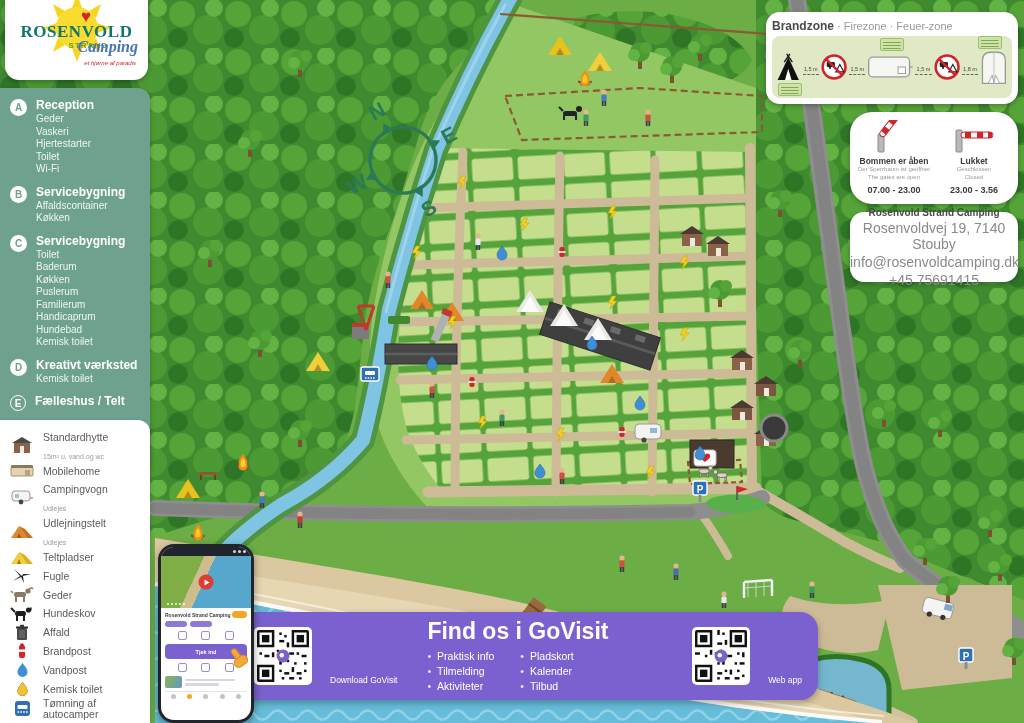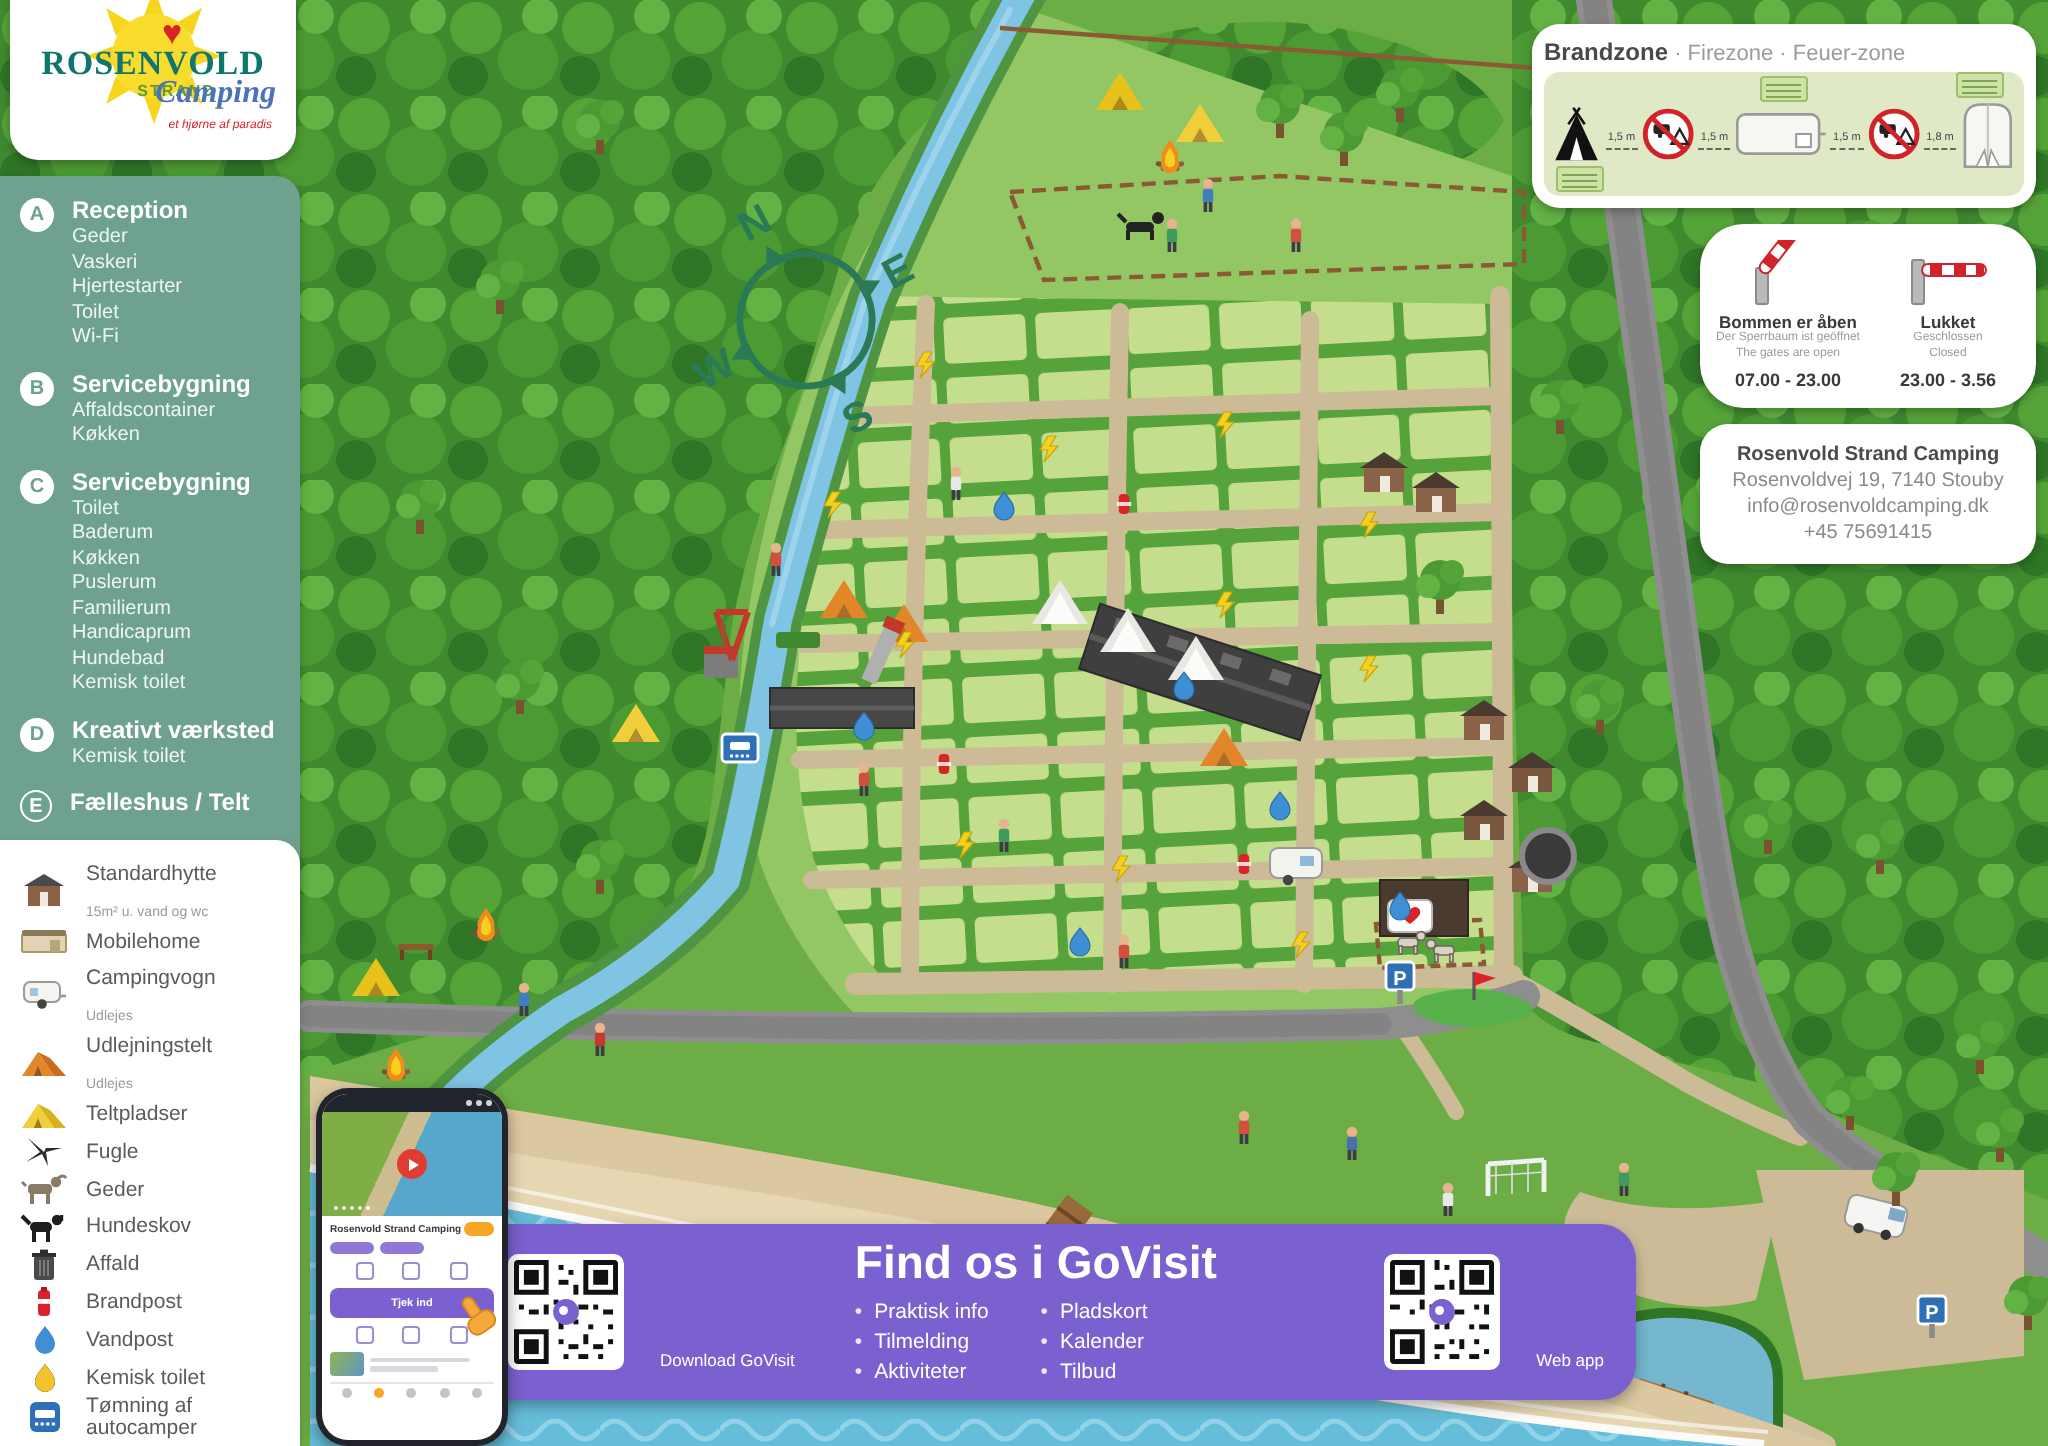--- a/index.html
+++ b/index.html
@@ -47,21 +47,21 @@
   
   .barrier{left:850px;top:112px;width:168px;height:92px;border-radius:22px;display:flex;text-align:center;padding:8px 4px;box-sizing:border-box;}
   .bar-col{flex:1;display:flex;flex-direction:column;align-items:center;}
   .bar-title{font-size:8.5px;font-weight:bold;color:#3a3a3a;margin-top:2px;}
   .bar-sub{font-size:6px;color:#9a9a9a;line-height:7.5px;}
   .bar-hours{font-size:9px;font-weight:bold;color:#3a3a3a;margin-top:4px;}
 
   
   .contact{left:850px;top:212px;width:168px;height:70px;border-radius:14px;display:flex;flex-direction:column;justify-content:center;text-align:center;gap:2px;}
   .ct-name{font-size:10px;font-weight:bold;color:#4a4a4a;}
-  .ct-line{font-size:10px;color:#8a8a8a;}
+  .ct-line{font-size:14px;color:#8a8a8a;}
 
   
   .govisit{position:absolute;left:238px;top:612px;width:580px;height:88px;background:#7a61cf;border-radius:18px;box-shadow:0 3px 7px rgba(0,0,0,.3);display:flex;align-items:center;padding:0 16px;box-sizing:border-box;gap:14px;color:#fff;}
   .gv-qrblock{display:flex;align-items:flex-end;gap:18px;}
   .gv-qr{width:58px;height:58px;background:#fff;border-radius:5px;padding:3px;box-sizing:border-box;}
   .gv-cap{font-size:8.5px;}
   .gv-center{flex:1;display:flex;flex-direction:column;justify-content:flex-start;padding-left:16px;}
   .gv-title{font-size:23px;font-weight:bold;margin-bottom:4px;}
   .gv-lists{display:flex;gap:26px;}
   .gv-lists ul{list-style:none;margin:0;padding:0;font-size:10.5px;line-height:15px;}

